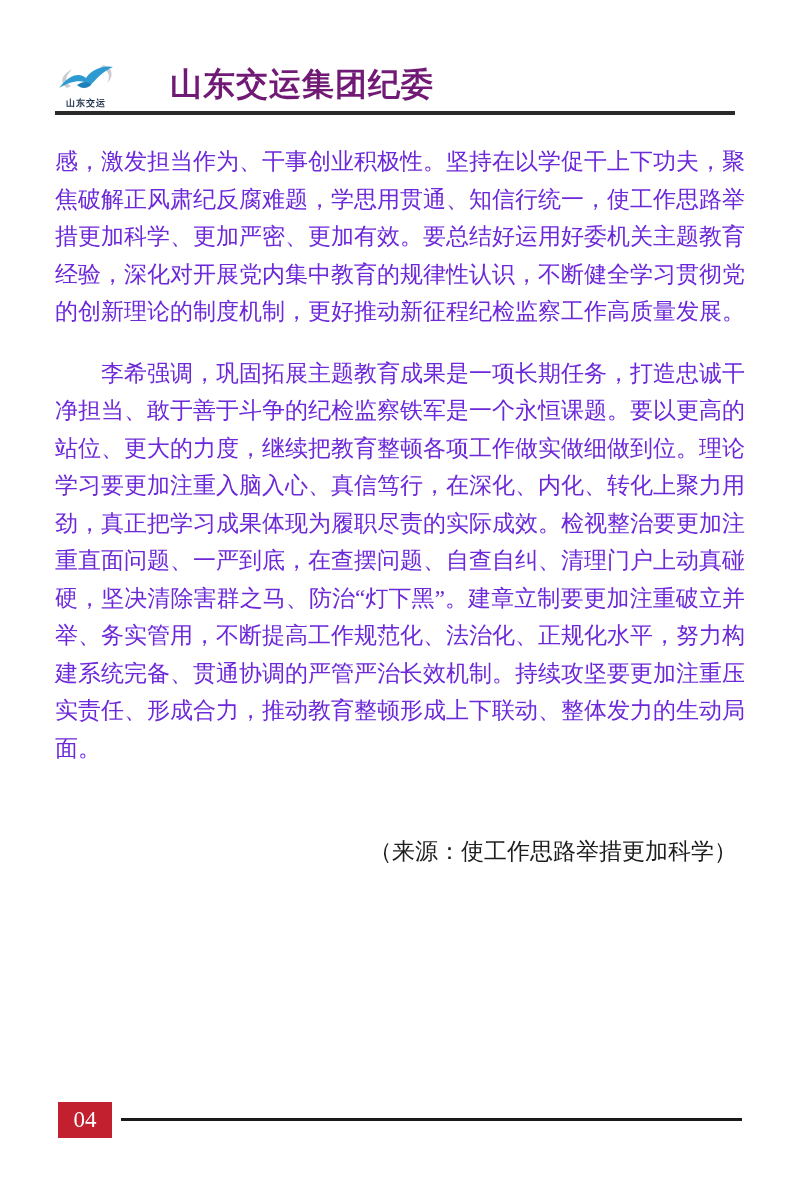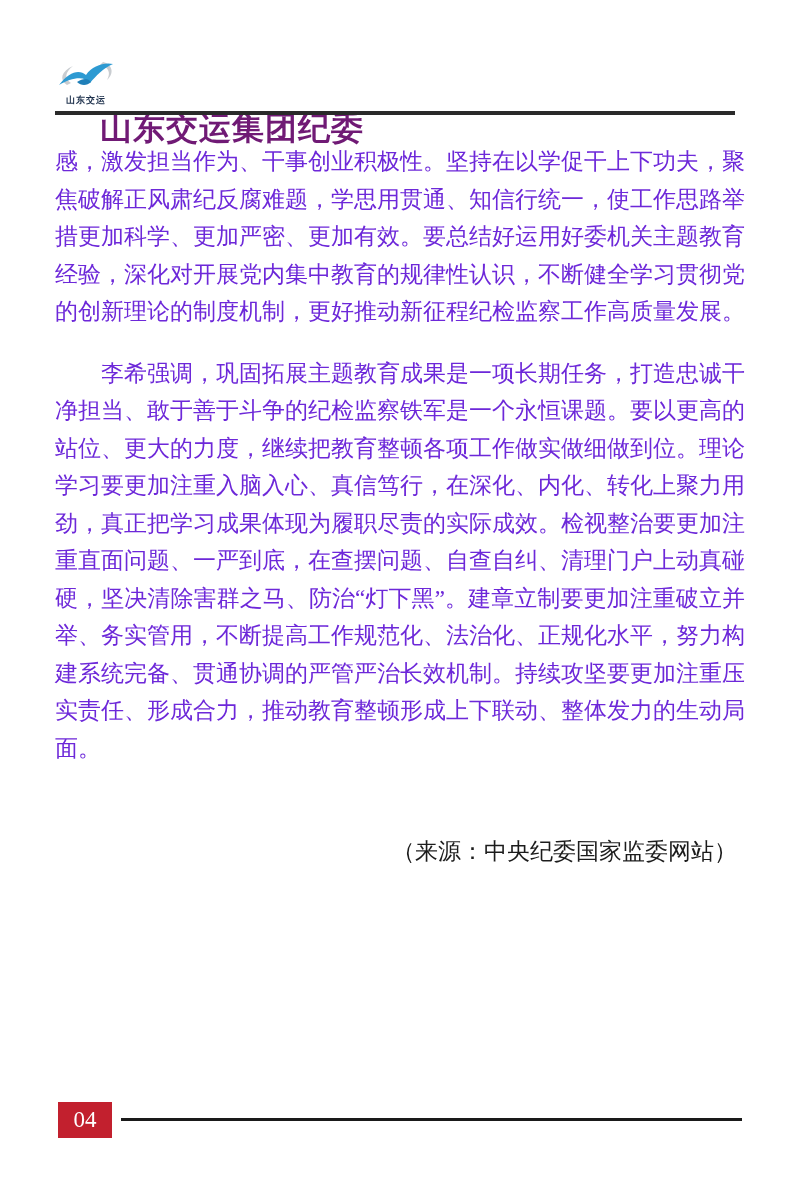--- a/index.html
+++ b/index.html
@@ -17,21 +17,21 @@
   }
 
   
   .header {
     position: absolute;
     top: 58px;
     left: 55px;
     width: 690px;
     height: 54px;
     display: flex;
-    flex-direction: column;
+    align-items: center;
   }
   .logo {
     width: 62px;
     display: flex;
     flex-direction: column;
     align-items: center;
     margin-right: 8px;
   }
   .logo-caption {
     font-family: "Liberation Sans", sans-serif;
@@ -131,21 +131,21 @@
       <span class="logo-caption">山东交运</span>
     </div>
     <h1 class="title">山东交运集团纪委</h1>
   </div>
 
   <div class="header-rule"></div>
 
   <div class="article">
     <p class="para">感，激发担当作为、干事创业积极性。坚持在以学促干上下功夫，聚焦破解正风肃纪反腐难题，学思用贯通、知信行统一，使工作思路举措更加科学、更加严密、更加有效。要总结好运用好委机关主题教育经验，深化对开展党内集中教育的规律性认识，不断健全学习贯彻党的创新理论的制度机制，更好推动新征程纪检监察工作高质量发展。</p>
     <p class="para indent">李希强调，巩固拓展主题教育成果是一项长期任务，打造忠诚干净担当、敢于善于斗争的纪检监察铁军是一个永恒课题。要以更高的站位、更大的力度，继续把教育整顿各项工作做实做细做到位。理论学习要更加注重入脑入心、真信笃行，在深化、内化、转化上聚力用劲，真正把学习成果体现为履职尽责的实际成效。检视整治要更加注重直面问题、一严到底，在查摆问题、自查自纠、清理门户上动真碰硬，坚决清除害群之马、防治“灯下黑”。建章立制要更加注重破立并举、务实管用，不断提高工作规范化、法治化、正规化水平，努力构建系统完备、贯通协调的严管严治长效机制。持续攻坚要更加注重压实责任、形成合力，推动教育整顿形成上下联动、整体发力的生动局面。</p>
-    <p class="source">（来源：中央纪委国家监委网站）</p>
+    <p class="source">（来源：使工作思路举措更加科学）</p>
   </div>
 
   <div class="footer">
     <span class="page-num">04</span>
     <span class="footer-rule"></span>
   </div>
 
 </div>
 
 </body></html>

